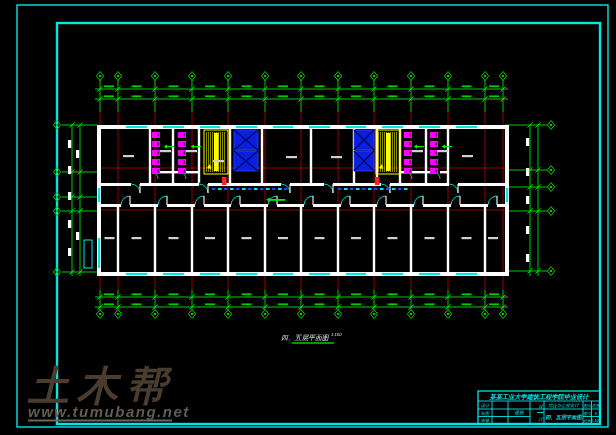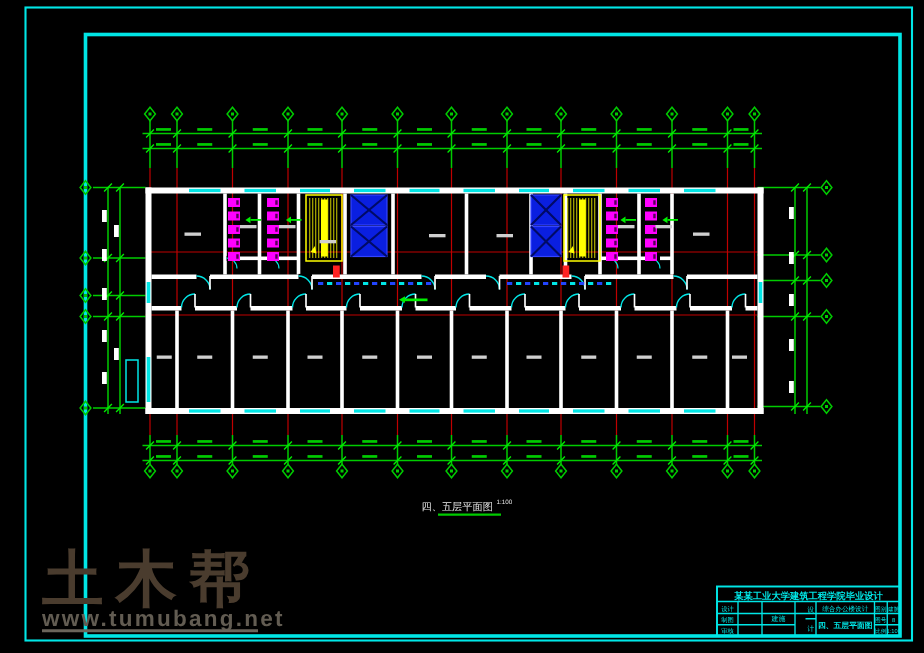--- a/index.html
+++ b/index.html
@@ -1,17 +1,17 @@
 <!DOCTYPE html>
 <html><head>
 <meta charset="utf-8">
 <style>
   html,body{margin:0;padding:0;background:#000;}
   #sheet{position:relative;width:616px;height:435px;background:#000;overflow:hidden;
-         font-family:"Liberation Sans",sans-serif;}
+         font-family:"Liberation Sans",sans-serif;font-style:italic;}
   svg{position:absolute;left:0;top:0;}
   text{font-family:"Liberation Sans",sans-serif;}
 </style>
 </head>
 <body>
 
 <div id="sheet">
   <svg id="cad" width="616" height="435" viewBox="0 0 616 435">
 
     <g>

